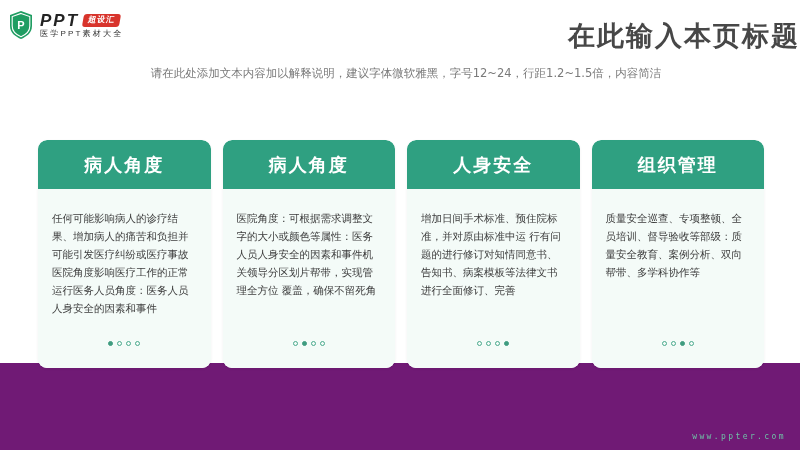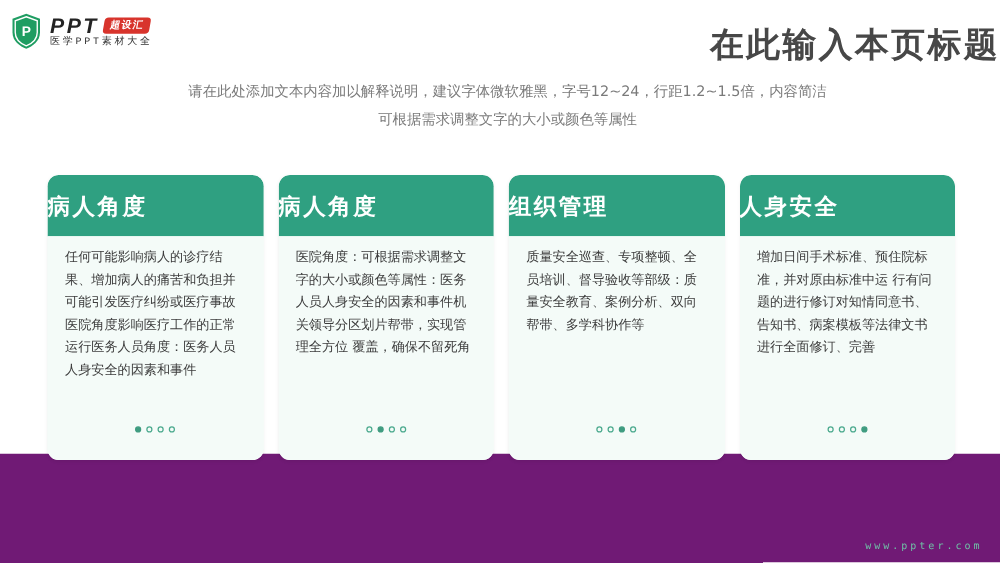--- a/index.html
+++ b/index.html
@@ -34,21 +34,21 @@
     font-size:8px; font-weight:bold;
     padding:2px 5px 2px 5px;
     border-radius:3px;
     letter-spacing:1px;
     transform:skewX(-10deg);
     line-height:1.1;
   }
   #logo-sub {
     font-size:8px; color:#333333; letter-spacing:2.2px;
     line-height:1;
-    font-family:Liberation Mono, monospace;
+    font-family:Liberation Sans, sans-serif;
   }
 
   
   #page-title {
     position:absolute; top:18px; left:0; width:800px;
     text-align:right;
     font-size:27px; font-weight:bold;
     color:#474747;
     letter-spacing:2px;
     font-family:"DejaVu Sans", sans-serif;
@@ -86,33 +86,33 @@
     flex:1 1 0;
     display:flex; flex-direction:column;
     border-radius:9px;
     overflow:hidden;
     background:#f4fbf8;
     box-shadow:0 1px 3px rgba(0,0,0,0.06);
   }
   .card-header {
     height:49px;
     background:#2fa081;
-    display:flex; align-items:center; justify-content:flex-start;
+    display:flex; align-items:center; justify-content:center;
     border-radius:9px 9px 0 0;
   }
   .card-title {
     color:#ffffff;
     font-size:18px;
     font-weight:bold;
     letter-spacing:2px;
     font-family:"DejaVu Sans", sans-serif;
   }
   .card-body {
     flex:1 1 auto;
-    padding:8px 14px 4px 14px;
+    padding:20px 14px 4px 14px;
     background:#f4fbf8;
     position:relative;
   }
   .card-text {
     font-size:10.5px;
     line-height:18px;
     color:#3c3c3c;
     font-family:"DejaVu Sans", sans-serif;
     text-align:left;
     word-break:break-all;
@@ -148,21 +148,20 @@
       <span id="ppt-word">PPT</span>
       <span id="red-badge">超设汇</span>
     </span>
     <span id="logo-sub">医学PPT素材大全</span>
   </span>
 </div>
 
 <div id="page-title">在此输入本页标题</div>
 <div id="subtitle">
   <div>请在此处添加文本内容加以解释说明，建议字体微软雅黑，字号12~24，行距1.2~1.5倍，内容简洁</div>
-  <div>可根据需求调整文字的大小或颜色等属性</div>
 </div>
 
 <div id="cards">
 
   <div class="card">
     <div class="card-header">
       <span class="card-title">病人角度</span>
     </div>
     <div class="card-body">
       <div class="card-text">任何可能影响病人的诊疗结果、增加病人的痛苦和负担并可能引发医疗纠纷或医疗事故医院角度影响医疗工作的正常运行医务人员角度：医务人员人身安全的因素和事件</div>
@@ -185,41 +184,41 @@
         <span class="dot"></span>
         <span class="dot on"></span>
         <span class="dot"></span>
         <span class="dot"></span>
       </div>
     </div>
   </div>
 
   <div class="card">
     <div class="card-header">
+      <span class="card-title">人身安全</span>
+    </div>
+    <div class="card-body">
+      <div class="card-text">增加日间手术标准、预住院标准，并对原由标准中运 行有问题的进行修订对知情同意书、告知书、病案模板等法律文书进行全面修订、完善</div>
+      <div class="dots">
+        <span class="dot"></span>
+        <span class="dot"></span>
+        <span class="dot"></span>
+        <span class="dot on"></span>
+      </div>
+    </div>
+  </div>
+
+  <div class="card">
+    <div class="card-header">
       <span class="card-title">组织管理</span>
     </div>
     <div class="card-body">
       <div class="card-text">质量安全巡查、专项整顿、全员培训、督导验收等部级：质量安全教育、案例分析、双向帮带、多学科协作等</div>
       <div class="dots">
         <span class="dot"></span>
         <span class="dot"></span>
         <span class="dot on"></span>
         <span class="dot"></span>
       </div>
     </div>
   </div>
 
-  <div class="card">
-    <div class="card-header">
-      <span class="card-title">人身安全</span>
-    </div>
-    <div class="card-body">
-      <div class="card-text">增加日间手术标准、预住院标准，并对原由标准中运 行有问题的进行修订对知情同意书、告知书、病案模板等法律文书进行全面修订、完善</div>
-      <div class="dots">
-        <span class="dot"></span>
-        <span class="dot"></span>
-        <span class="dot"></span>
-        <span class="dot on"></span>
-      </div>
-    </div>
-  </div>
-
 </div>
 
 </body></html>

